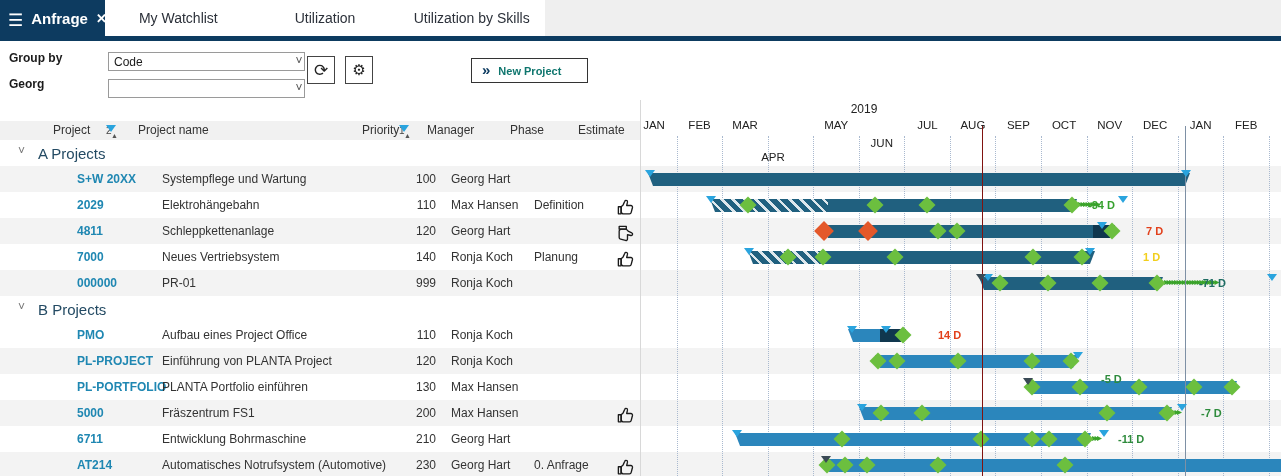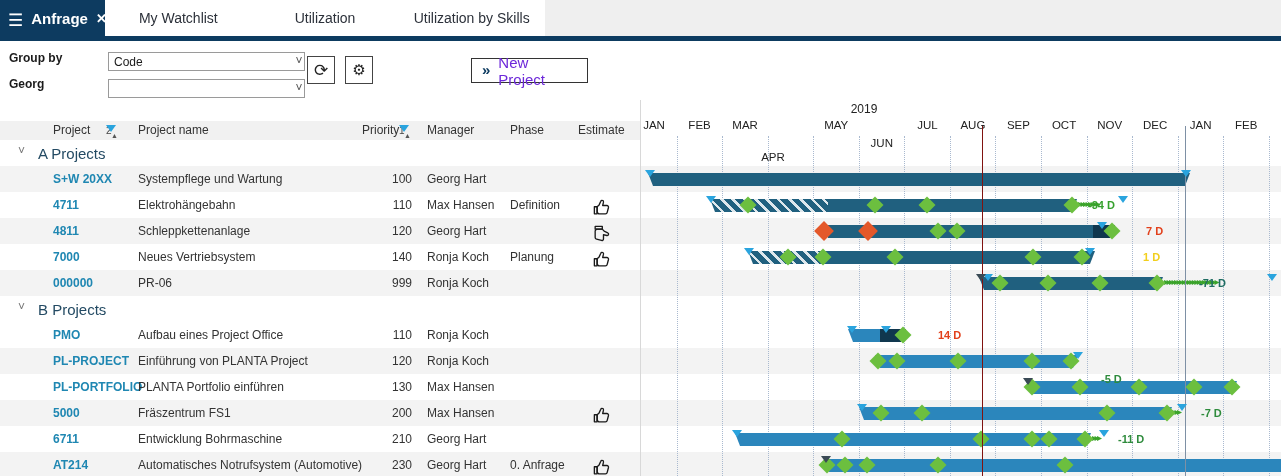--- a/index.html
+++ b/index.html
@@ -22,36 +22,36 @@
   .toolbar { position:relative; width:1281px; height:59px; background:#fff; }
   .tb-label { position:absolute; font-size:12px; font-weight:bold; color:#1a1a1a; }
   .tb-select { position:absolute; width:197px; height:19px; border:1px solid #9a9a9a; background:#fff;
     font-size:12px; color:#1a1a1a; padding:1px 18px 1px 5px; display:flex; align-items:center; }
   .tb-select .chev { position:absolute; right:4px; top:1px; color:#555; font-size:12px; }
   .sq-btn { position:absolute; width:28px; height:28px; border:1px solid #444; background:#fff;
     display:flex; align-items:center; justify-content:center; font-size:17px; color:#222; cursor:pointer; }
   .new-project { position:absolute; left:471px; top:58px; width:117px; height:25px; border:1px solid #333;
     background:#fff; display:flex; align-items:center; gap:8px; padding:0 10px; cursor:pointer; }
   .new-project .gg { color:#0d3b60; font-weight:bold; font-size:15px; line-height:1; padding-bottom:2px;}
-  .new-project .nl { font-size:15px; color:#6d28d9; }
+  .new-project .nl { font-size:11px; color:#0f766e;font-weight:bold; }
 
   
   .main { display:flex; width:1281px; height:376px; overflow:hidden; }
   .table-panel { width:641px; border-right:1px solid #d8d8d8; position:relative; }
   .gantt-panel { width:640px; position:relative; overflow:hidden; }
 
   
   .t-spacer { height:21px; }
   .t-header { height:19px; background:#f1f1f1; position:relative; font-size:12px; color:#333; }
   .t-header span { position:absolute; top:2px; }
   .sort-mini { font-size:10px; color:#444; }
   .sort-mini .tri { font-size:7px; color:#555; }
   .t-body .row { height:26px; position:relative; font-size:12px; color:#333; }
   .row.shaded { background:#f3f3f3; }
-  .row .cell { position:absolute; top:6px; white-space:nowrap; }
+  .row .cell { position:absolute; top:6px; white-space:nowrap;margin-left:24px; }
   .c-code { left:53px; font-weight:bold; color:#1f87b2; }
   .c-name { left:138px; }
   .c-prio { left:340px; width:72px; text-align:right; }
   .c-mgr  { left:427px; }
   .c-phase{ left:510px; }
   .c-est  { left:592px; top:3px; }
   .row.group { font-size:15px; color:#234a63; }
   .row.group .gchev { position:absolute; left:18px; top:4px; color:#777; font-size:12px; }
   .row.group .glabel { position:absolute; left:38px; top:5px; }
 
@@ -152,21 +152,21 @@
           <span class="glabel">A Projects</span>
         </div>
         <div class="row shaded">
           <span class="cell c-code">S+W 20XX</span>
           <span class="cell c-name">Systempflege und Wartung</span>
           <span class="cell c-prio">100</span>
           <span class="cell c-mgr">Georg Hart</span>
           <span class="cell c-phase"></span>
         </div>
         <div class="row">
-          <span class="cell c-code">4711</span>
+          <span class="cell c-code">2029</span>
           <span class="cell c-name">Elektrohängebahn</span>
           <span class="cell c-prio">110</span>
           <span class="cell c-mgr">Max Hansen</span>
           <span class="cell c-phase">Definition</span>
           <span class="cell c-est thumb-icon">
             <svg width="19" height="19" viewBox="0 0 24 24" fill="none" stroke="#1a1a1a" stroke-width="1.7" stroke-linejoin="round" stroke-linecap="round">
               <path d="M3 11h3.5v9H3z"></path>
               <path d="M6.5 18.5l2.2 1.5H17c1.1 0 2-.8 2.2-1.8l1.6-6.2c.3-1.3-.7-2.5-2-2.5h-5.3l1-4.2c.2-1-.4-2-1.4-2.2-.8-.2-1.7.2-2 1l-2.1 4.6-2.5 2.3z"></path>
             </svg>
           </span>
@@ -192,21 +192,21 @@
           <span class="cell c-phase">Planung</span>
           <span class="cell c-est thumb-icon">
             <svg width="19" height="19" viewBox="0 0 24 24" fill="none" stroke="#1a1a1a" stroke-width="1.7" stroke-linejoin="round" stroke-linecap="round">
               <path d="M3 11h3.5v9H3z"></path>
               <path d="M6.5 18.5l2.2 1.5H17c1.1 0 2-.8 2.2-1.8l1.6-6.2c.3-1.3-.7-2.5-2-2.5h-5.3l1-4.2c.2-1-.4-2-1.4-2.2-.8-.2-1.7.2-2 1l-2.1 4.6-2.5 2.3z"></path>
             </svg>
           </span>
         </div>
         <div class="row shaded">
           <span class="cell c-code">000000</span>
-          <span class="cell c-name">PR-06</span>
+          <span class="cell c-name">PR-01</span>
           <span class="cell c-prio">999</span>
           <span class="cell c-mgr">Ronja Koch</span>
           <span class="cell c-phase"></span>
         </div>
         <div class="row group">
           <span class="gchev">˅</span>
           <span class="glabel">B Projects</span>
         </div>
         <div class="row">
           <span class="cell c-code">PMO</span>

